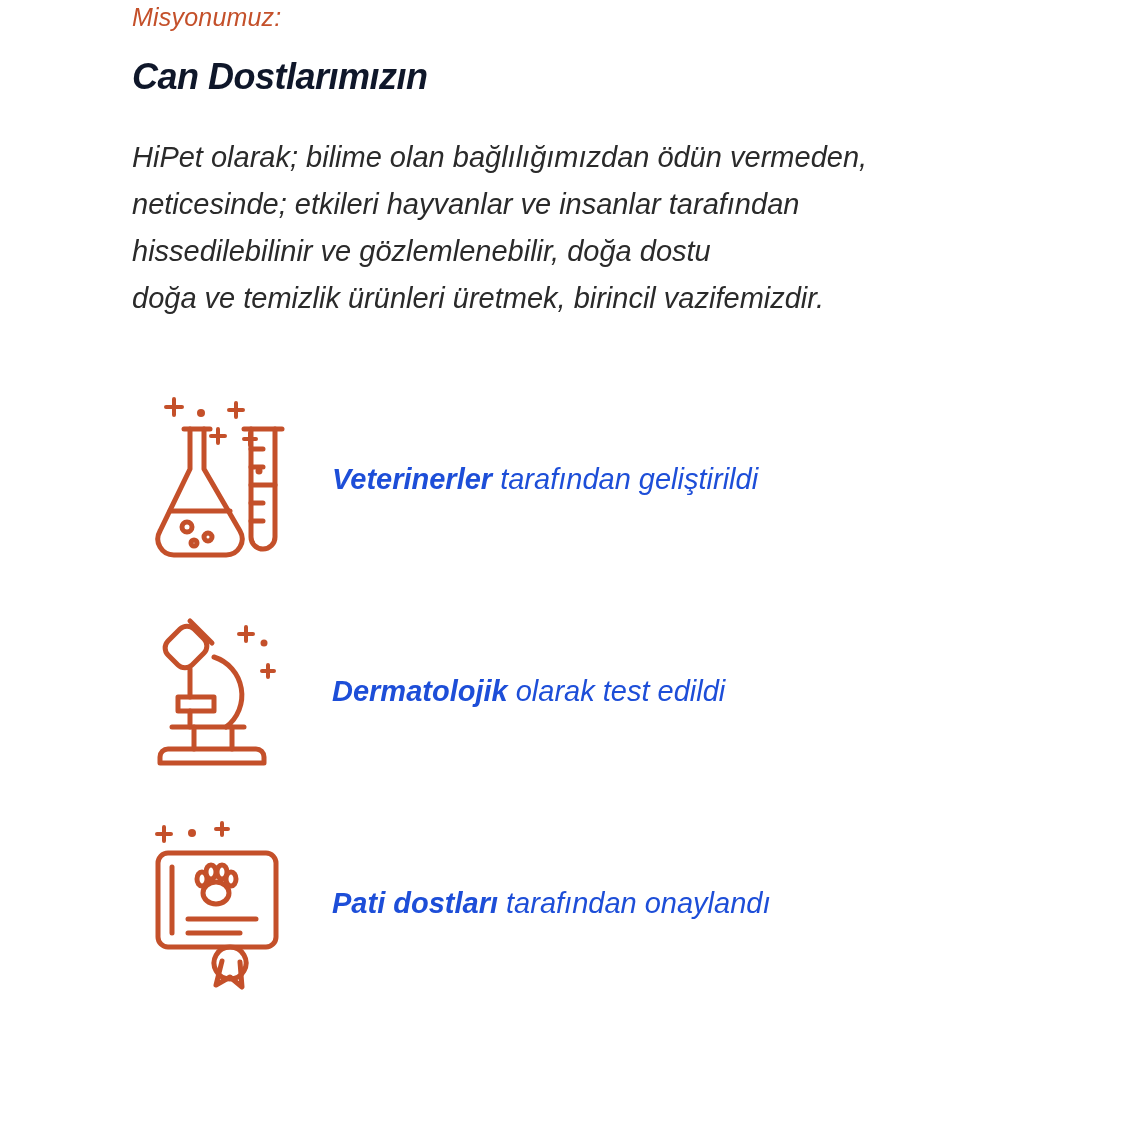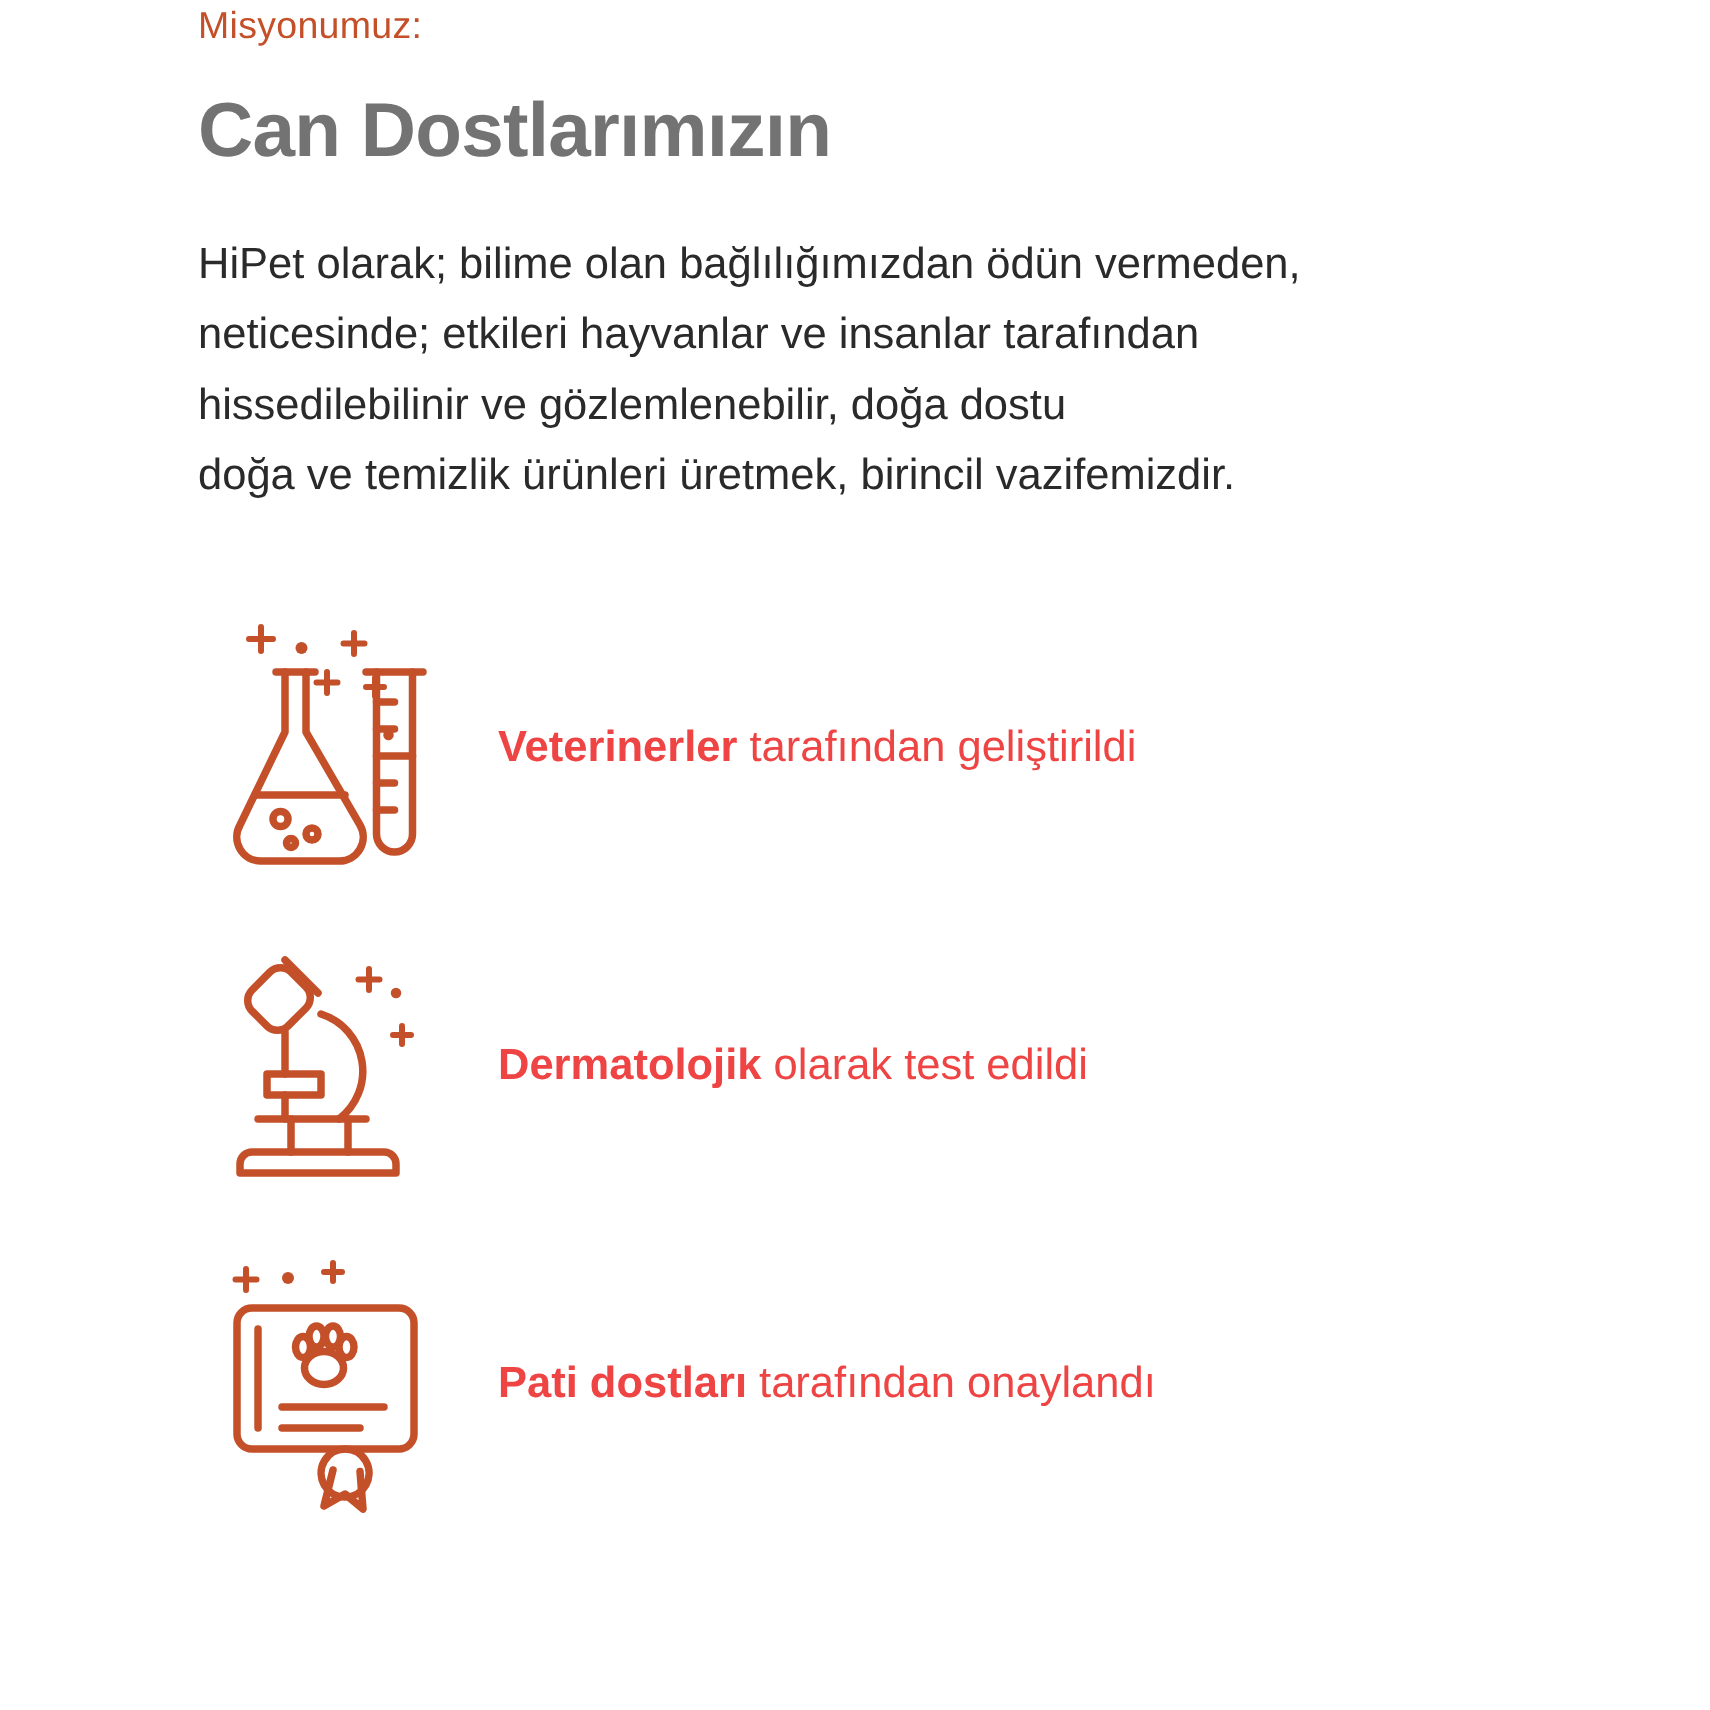--- a/index.html
+++ b/index.html
@@ -13,36 +13,37 @@
     font-family: "Liberation Sans", sans-serif;
     color: #1b1b1b;
     overflow: hidden;
   }
   .page {
     position: relative;
     width: 1140px;
     height: 1140px;
     box-sizing: border-box;
     padding: 0 60px 0 132px;
+    font-style: italic;
   }
   .eyebrow {
     color: #c4502a;
     font-size: 25px;
     letter-spacing: 0.2px;
     line-height: 1.2;
     margin: 0;
     padding-top: 2px;
   }
   .headline {
     margin: 22px 0 0 0;
-    font-size: 51px;
+    font-size: 36px;
     font-weight: bold;
     letter-spacing: -0.5px;
     line-height: 1.28;
-    color: #737373;
+    color: #0f172a;
   }
   .headline .line {
     display: block;
   }
   .body-copy {
     margin: 34px 0 0 0;
     font-size: 29px;
     line-height: 1.62;
     color: #2a2a2a;
     max-width: 900px;
@@ -63,21 +64,21 @@
     min-width: 170px;
     display: flex;
     align-items: center;
     justify-content: flex-start;
   }
   .feature-icon svg {
     display: block;
   }
   .feature-text {
     font-size: 29px;
-    color: #ef4444;
+    color: #1d4ed8;
     line-height: 1.3;
     margin-left: 30px;
     white-space: nowrap;
   }
   .feature-text .strong {
     font-weight: bold;
   }
 </style>
 </head>
 <body>

